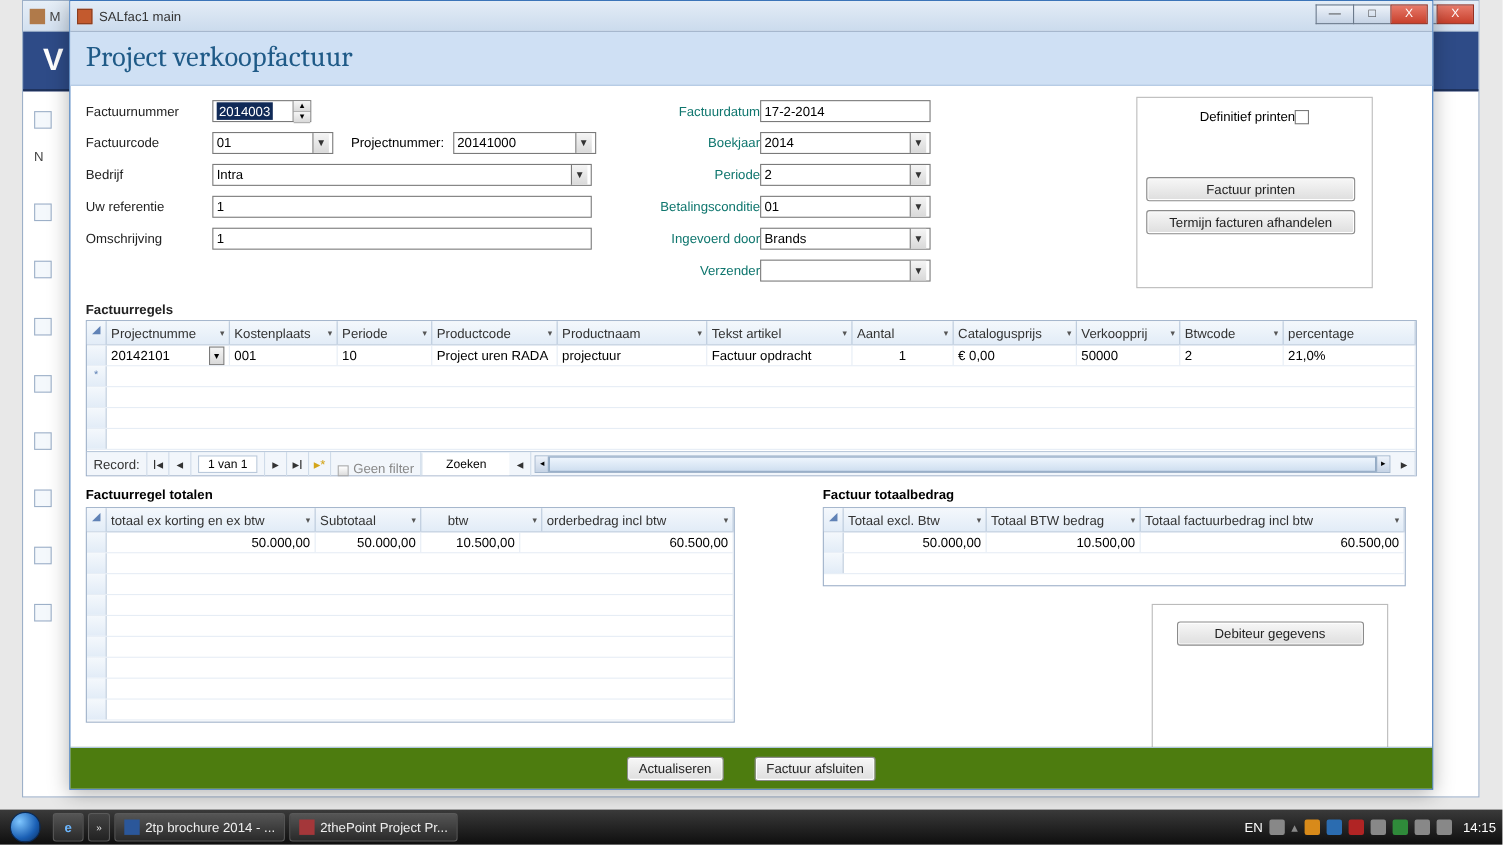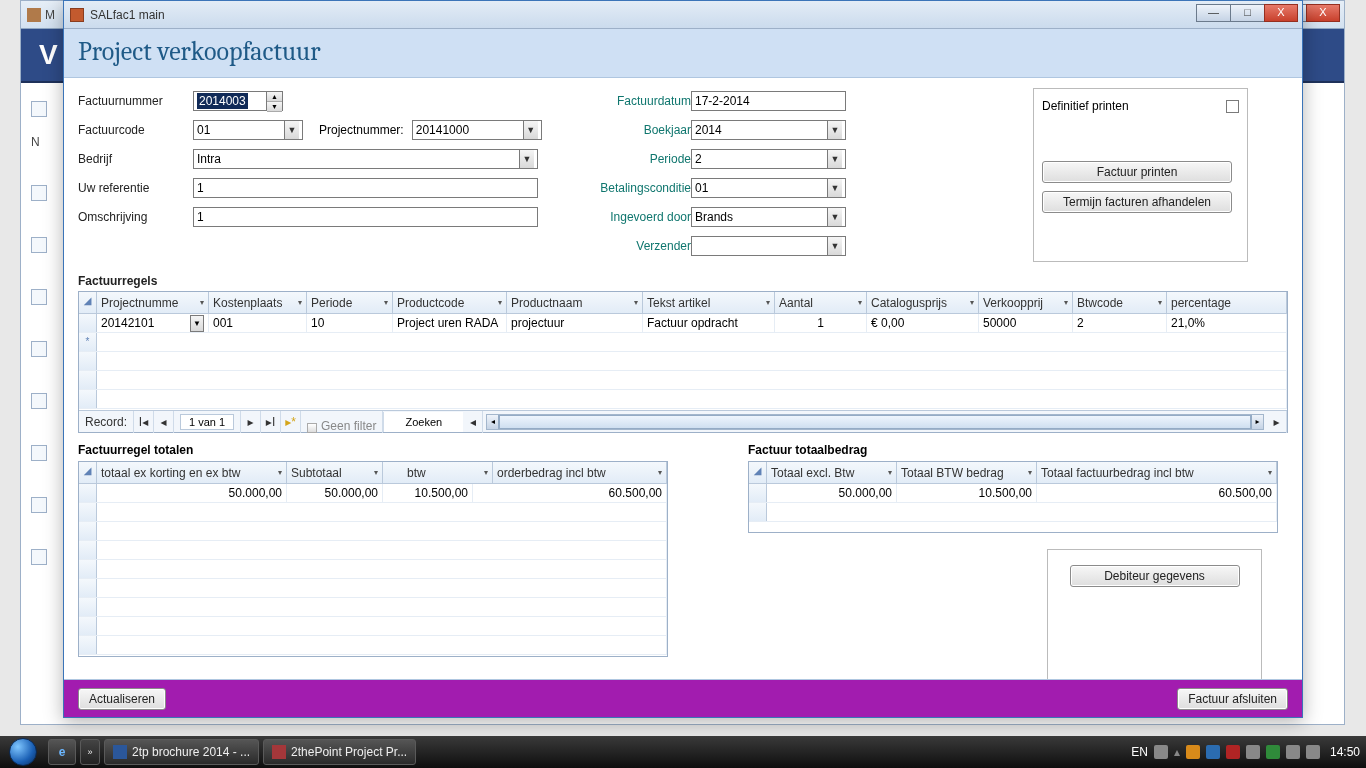--- a/index.html
+++ b/index.html
@@ -33,21 +33,21 @@
 .spin { width:90px; position:relative; }
 .spin .sv { display:inline-block; background:#102a57; color:#fff; height:16px; line-height:16px; padding:0 2px; margin-top:1px;}
 .spin .spbtns { position:absolute; right:0; top:0; width:16px; height:18px; border-left:1px solid #7a7a7a; display:flex; flex-direction:column;}
 .spin .spbtns span { flex:1; background:linear-gradient(#f5f5f5,#d9d9d9); text-align:center; font-size:7px; line-height:9px; border-bottom:1px solid #aaa;}
 .combo { display:flex; align-items:center; justify-content:space-between; }
 .combo .cv { flex:1; overflow:hidden; white-space:nowrap; }
 .combo .arr { width:15px; height:18px; border-left:1px solid #7a7a7a; background:linear-gradient(#f5f5f5,#d9d9d9); text-align:center; font-size:9px; line-height:18px; color:#333;}
 input.txt { }
 
 .right-box { border:1px solid #bbb; padding:6px 8px 30px 8px; margin-left:auto; width:215px; position:relative;}
-.chk-row { display:flex; align-items:center; justify-content:space-between; height:22px; }
+.chk-row { display:flex; align-items:center; justify-content:center; height:22px; }
 .chk { width:13px; height:13px; border:1px solid #7a7a7a; background:#fff; }
 .btn { display:inline-block; border:1px solid #8b8b8b; border-radius:3px; background:linear-gradient(#f7f7f7,#dedede); padding:3px 10px; text-align:center; cursor:default; color:#222; box-shadow: inset 0 0 0 1px #fff; }
 .right-btn { width:190px; margin-top:8px; }
 
 .section-label { font-weight:bold; color:#222; margin:6px 0 3px 14px; }
 .grid-wrap { margin:0 14px; border:1px solid #9db0c8; background:#fff; }
 .grid-head { display:flex; background:linear-gradient(#f4f8fc,#e2ecf7); border-bottom:1px solid #bac9db; height:22px;}
 .gh { border-right:1px solid #bac9db; display:flex; align-items:center; justify-content:space-between; padding:0 4px; color:#333; font-size:11px; overflow:hidden; white-space:nowrap; }
 .gh .sarr { font-size:8px; color:#555; margin-left:2px;}
 .rowsel { width:18px; background:linear-gradient(#f4f8fc,#e2ecf7); border-right:1px solid #bac9db; text-align:center; font-size:10px; color:#6082b6; line-height:18px;}
@@ -71,21 +71,21 @@
 .recnav .hscroll .sa.l { left:0; border-right:1px solid #94abc5;}
 .recnav .hscroll .sa.r { right:0; border-left:1px solid #94abc5;}
 
 .totals-row { display:flex; margin:10px 14px 0; gap:80px; }
 .totals-block { }
 .tot-label { font-weight:bold; margin-bottom:4px; }
 .mini-grid { border:1px solid #9db0c8; background:#fff; }
 .mini-grid .grid-head { height:22px; }
 .mini-grid .grid-body { height: 172px; }
 
-.footer-band { background:#a21caf; border-top:1px solid #afc6e0; padding:6px 14px; text-align:right; position:absolute; bottom:0; left:0; right:0; height:38px; display:flex; justify-content:space-between; gap:28px; align-items:center;}
+.footer-band { background:#4d7c0f; border-top:1px solid #afc6e0; padding:6px 14px; text-align:right; position:absolute; bottom:0; left:0; right:0; height:38px; display:flex; justify-content:center; gap:28px; align-items:center;}
 .footer-band .btn {}
 
 .debt-btn-wrap { position:absolute; right:40px; top:548px; border:1px solid #bbb; padding:70px 10px 70px 10px; width:215px; display:flex; align-items:flex-start; justify-content:center; background:#fff;}
 .debt-btn-wrap .btn { width:170px; position:relative; top:-55px; }
 
 
 .taskbar { position:absolute; left:0; right:0; bottom:0; height:32px; background:linear-gradient(#3a3a3a,#0e0e0e); display:flex; align-items:center; color:#fff; font-size:11px;}
 .start { width:46px; height:32px; display:flex; align-items:center; justify-content:center;}
 .start .orb { width:28px; height:28px; border-radius:50%; background:radial-gradient(circle at 30% 30%, #7fc6ff, #1a5fb4 60%, #0a2a56); border:1px solid #0a2a56;}
 .task { height:26px; border:1px solid #5a5a5a; border-radius:3px; background:linear-gradient(#555,#2a2a2a); margin:0 2px; padding:0 8px; display:flex; align-items:center; gap:5px; color:#eee;}
@@ -482,15 +482,15 @@
     <span>EN</span>
     <div class="ticon"></div>
     <span style="color:#888;">▴</span>
     <div class="ticon orange"></div>
     <div class="ticon blue"></div>
     <div class="ticon red"></div>
     <div class="ticon"></div>
     <div class="ticon green"></div>
     <div class="ticon"></div>
     <div class="ticon"></div>
-    <span class="clock">14:50</span>
+    <span class="clock">14:15</span>
   </div>
 </div>
 
 </body></html>

